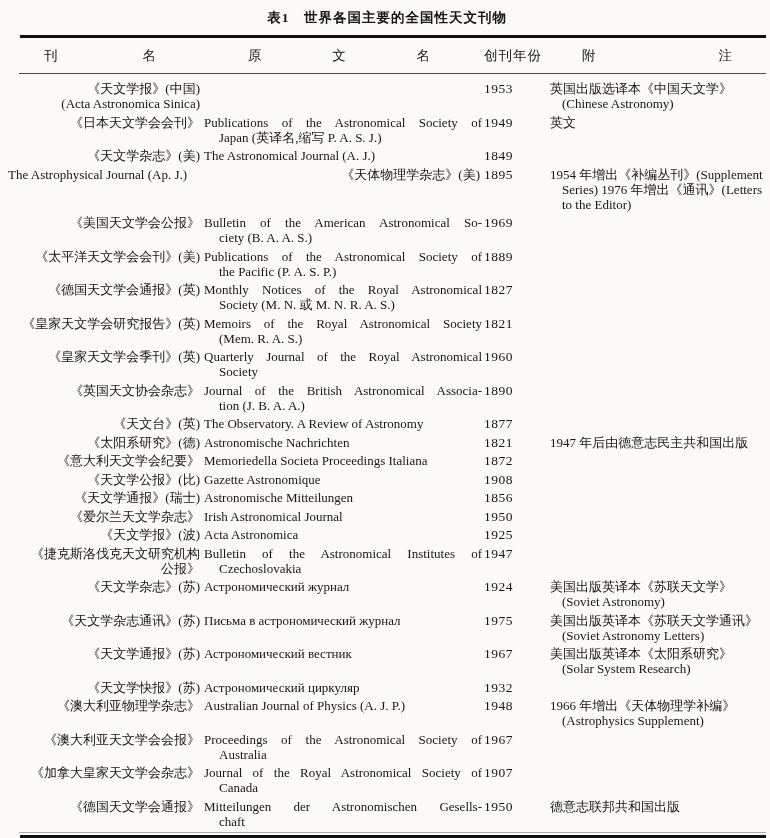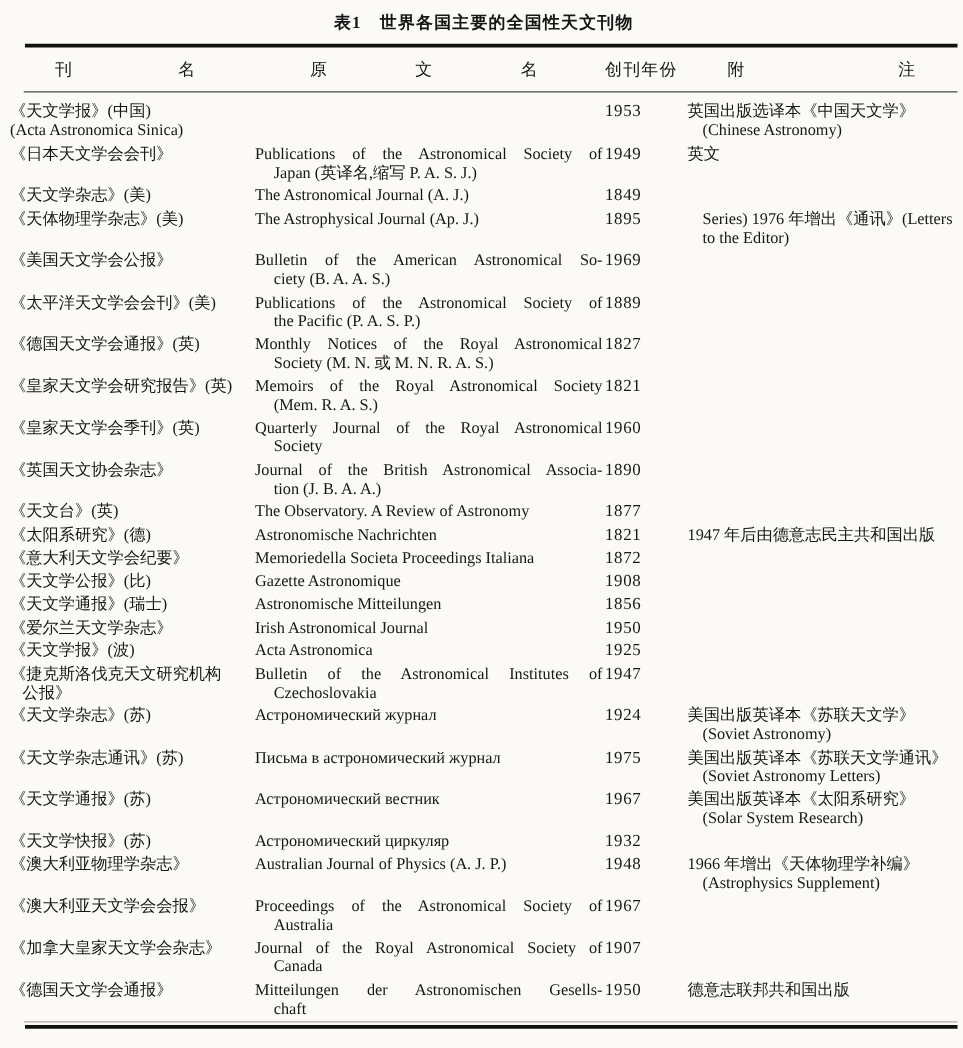--- a/index.html
+++ b/index.html
@@ -26,21 +26,21 @@
   .hcell.c2 { padding: 0 54px 0 44px; }
   .hcell.c3 { letter-spacing: 1px; }
   .hcell.c4 { padding: 0 34px 0 40px; }
   .tbody { padding-top: 7px; }
   .trow {
     display: grid; grid-template-columns: 196px 280px 58px 1fr;
     margin-bottom: 3.5px;
   }
   .line { font-size: 13px; line-height: 15px; white-space: normal; }
   .cell { align-self: start; }
-  .c-name { padding-right: 4px; }
+  .c-name { padding-right: 4px; text-align: right; }
   .c-orig { padding-right: 2px; }
   .c-orig .cont { padding-left: 15px; }
   .c-name .cont { padding-left: 10px; }
   .c-note { padding-left: 8px; padding-right: 2px; }
   .c-note .cont { padding-left: 12px; }
   .just { text-align: justify; text-align-last: justify; }
   .c-year { text-align: left; font-size: 13.5px; letter-spacing: 0.5px; line-height: 15px; }
 </style>
 </head>
 <body>
@@ -100,28 +100,29 @@
           <div class="cell c-name">
             <div class="line">《天文学杂志》(美)</div>
           </div>
           <div class="cell c-orig">
             <div class="line">The Astronomical Journal (A. J.)</div>
           </div>
           <div class="cell c-year">1849</div>
           <div class="cell c-note"></div>
         </div>
         <div class="trow">
+          <div class="cell c-orig">
+            <div class="line">The Astrophysical Journal (Ap. J.)</div>
+          </div>
           <div class="cell c-name">
             <div class="line">《天体物理学杂志》(美)</div>
           </div>
-          <div class="cell c-orig">
-            <div class="line">The Astrophysical Journal (Ap. J.)</div>
-          </div>
           <div class="cell c-year">1895</div>
           <div class="cell c-note">
+            <div class="line">1954 年增出《补编丛刊》(Supplement</div>
             <div class="line cont">Series) 1976 年增出《通讯》(Letters</div>
             <div class="line cont">to the Editor)</div>
           </div>
         </div>
         <div class="trow">
           <div class="cell c-name">
             <div class="line">《美国天文学会公报》</div>
           </div>
           <div class="cell c-orig">
             <div class="line just">Bulletin of the American Astronomical So-</div>

